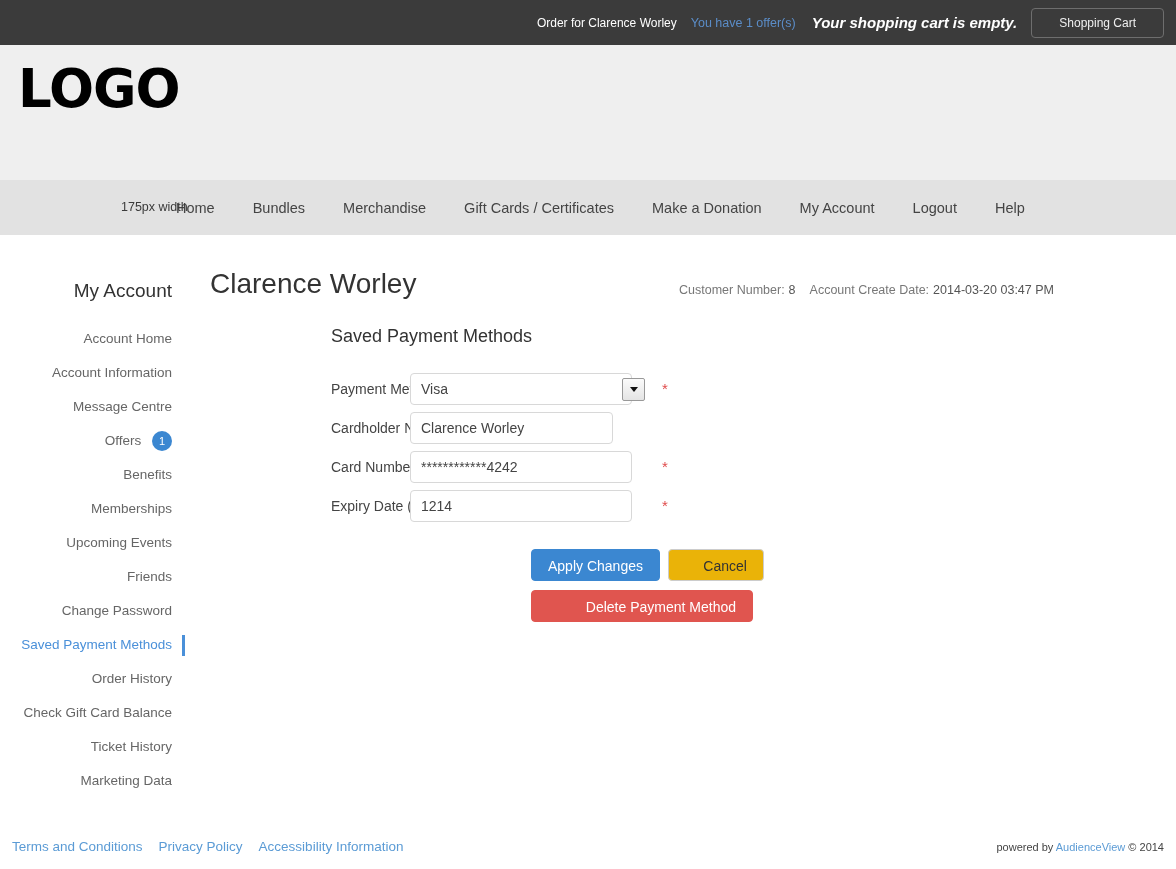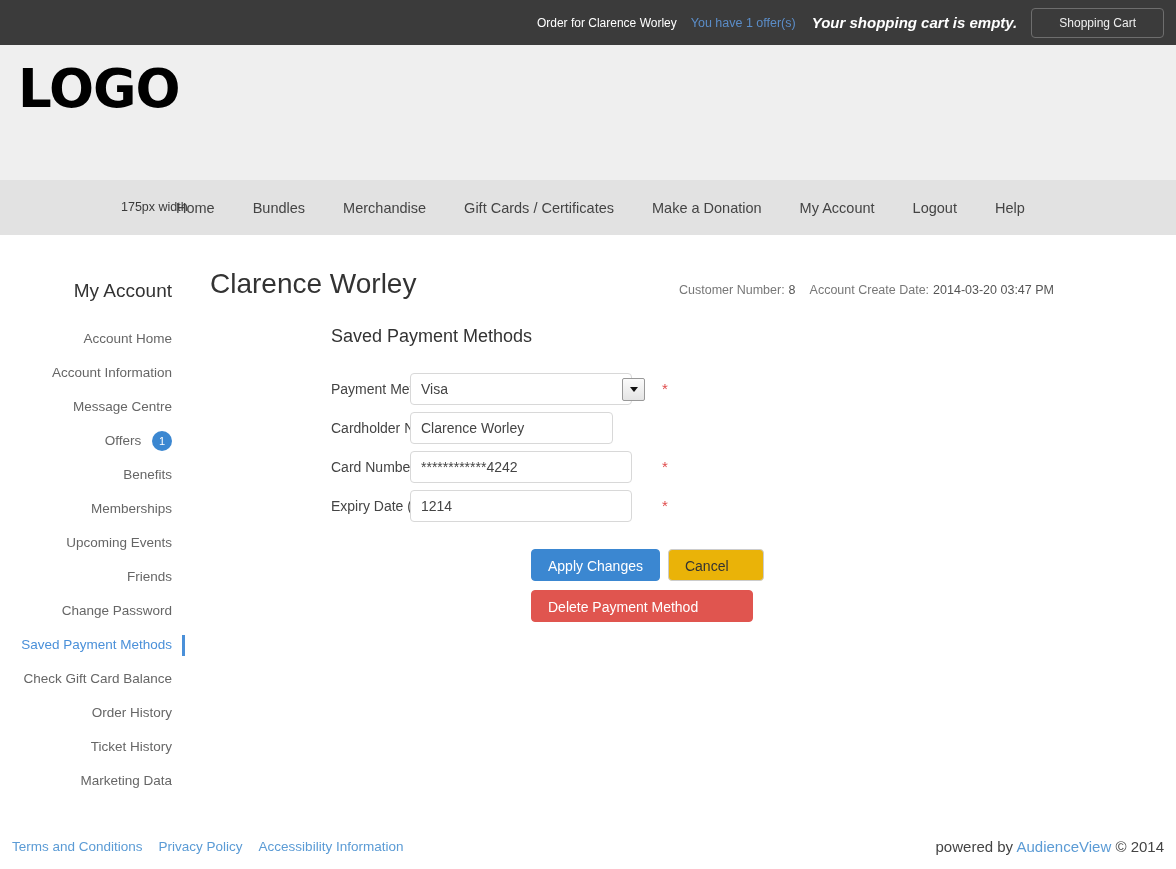--- a/index.html
+++ b/index.html
@@ -283,21 +283,21 @@
   .btn {
     font-size: 14px;
     border-radius: 4px;
     padding: 0 16px;
     height: 32px;
     line-height: 32px;
     cursor: pointer;
     box-sizing: border-box;
     font-family: "Liberation Sans", sans-serif;
     white-space: nowrap;
-    text-align: left;
+    text-align: right;
   }
   .btn-primary {
     background: #3b87d1;
     color: #ffffff;
     border: 1px solid #3b87d1;
   }
   .btn-default {
     background: #eab308;
     color: #333333;
     border: 1px solid #cccccc;
@@ -329,21 +329,21 @@
   .footer-link {
     color: #5b9bd5;
     font-size: 13.5px;
     text-decoration: none;
     margin-right: 16px;
     white-space: nowrap;
     cursor: pointer;
   }
   .footer-right {
     margin-left: auto;
-    font-size: 15px;
+    font-size: 11px;
     color: #444444;
     white-space: nowrap;
     padding-left: 35px;
   }
   .footer-brand {
     color: #5b9bd5;
     text-decoration: none;
     cursor: pointer;
   }
 </style>
@@ -403,24 +403,24 @@
     <a class="sidebar-item">
       <span>Friends</span>
     </a>
     <a class="sidebar-item">
       <span>Change Password</span>
     </a>
     <a class="sidebar-item active">
       <span>Saved Payment Methods</span>
     </a>
     <a class="sidebar-item">
+      <span>Order History</span>
+    </a>
+    <a class="sidebar-item">
       <span>Check Gift Card Balance</span>
-    </a>
-    <a class="sidebar-item">
-      <span>Order History</span>
     </a>
     <a class="sidebar-item">
       <span>Ticket History</span>
     </a>
     <a class="sidebar-item">
       <span>Marketing Data</span>
     </a>
   </div>
 
   <div class="content">

